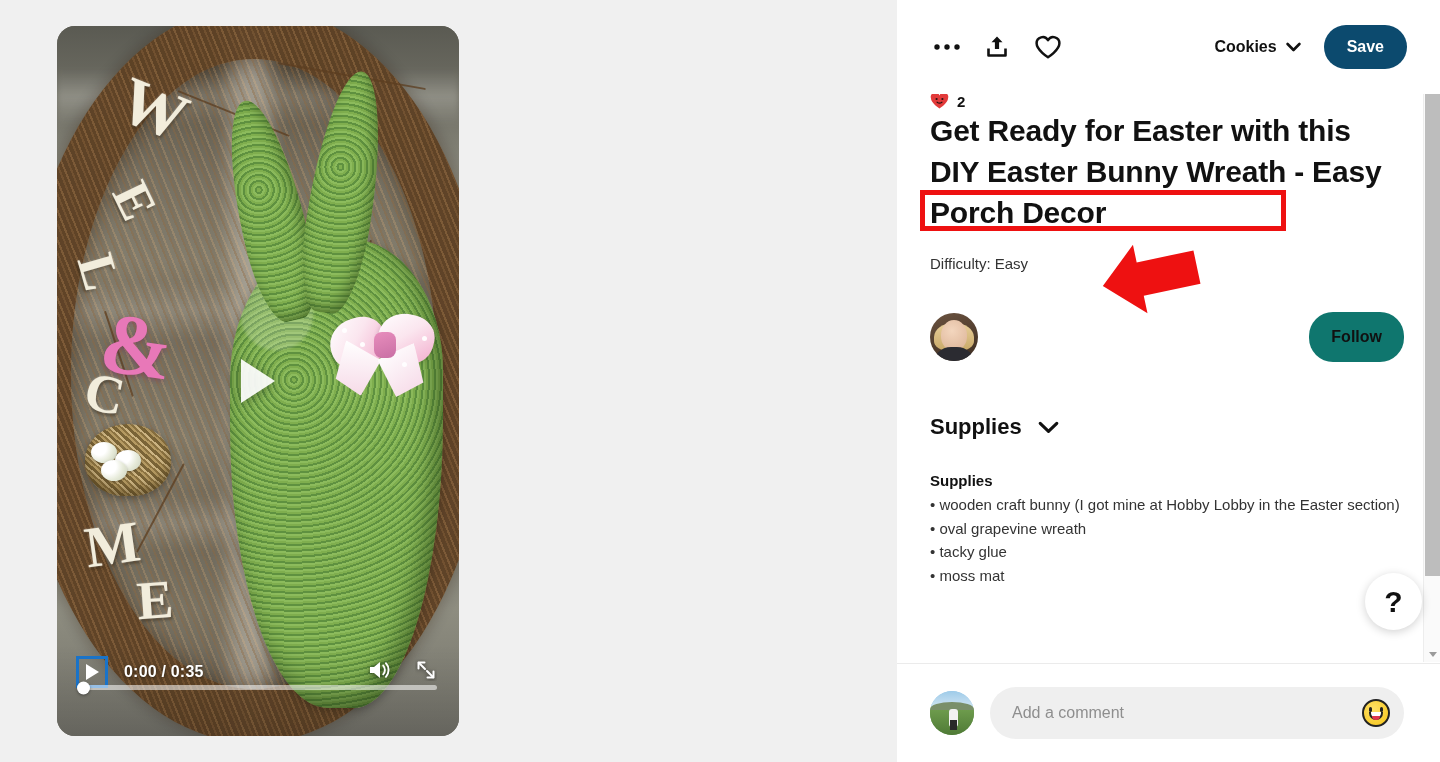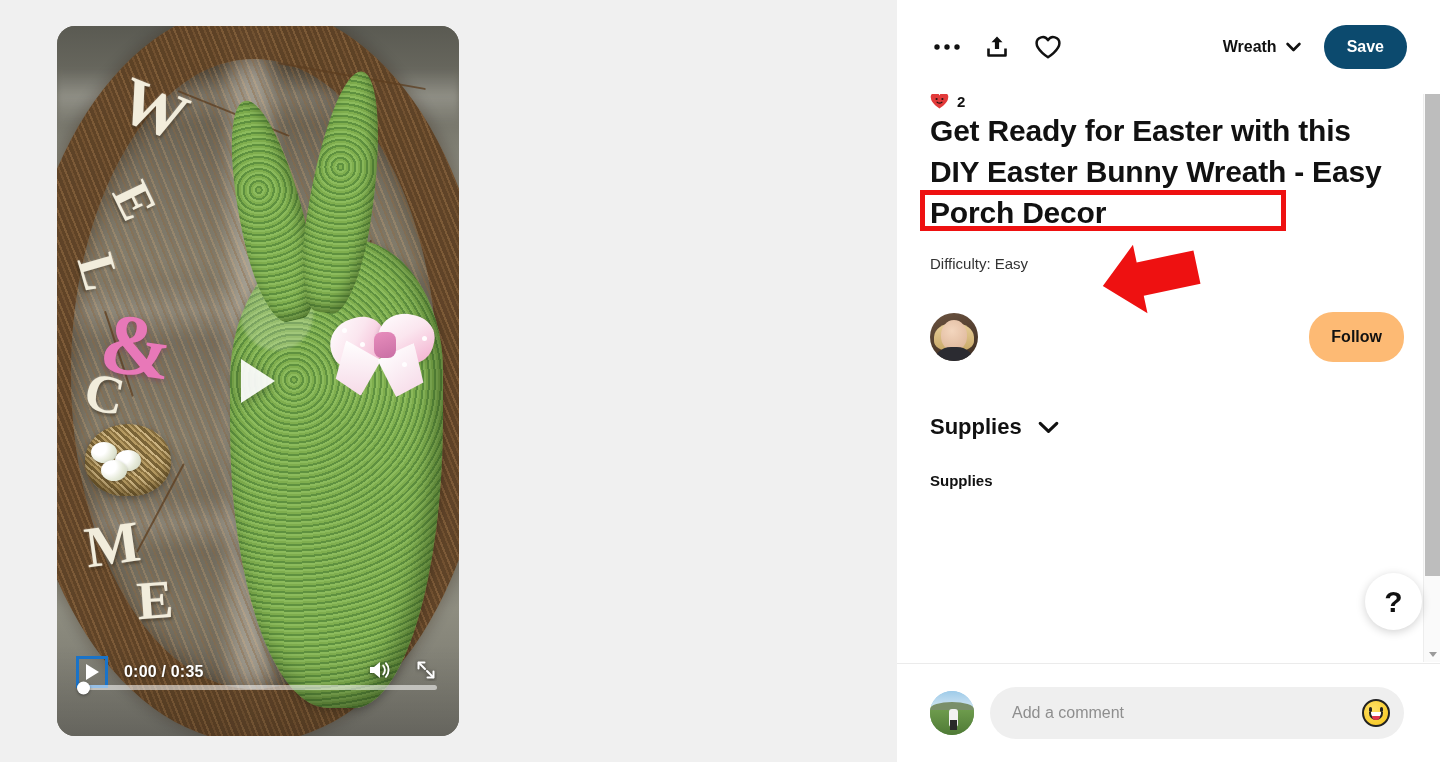--- a/index.html
+++ b/index.html
@@ -267,21 +267,21 @@
     font-size:15px; font-weight:700; color:#111;
     display:flex; align-items:center; gap:6px;
   }
   .verified {
     width:14px; height:14px; border-radius:50%;
     background:#0074e8; display:inline-flex; align-items:center; justify-content:center;
   }
   .followers { font-size:14px; color:#555555; margin-top:3px; }
   .follow-btn {
     margin-left:auto;
-    background:#fdba74; color:#111111;
+    background:#0f766e; color:#111111;
     font-size:16px; font-weight:700;
     border:none; border-radius:24px;
     padding: 17px 22px; cursor:pointer; line-height:1;
   }
   .section-head {
     margin-top: 52px; display:flex; align-items:center; gap:16px;
     cursor:pointer;
   }
   .section-title { font-size:22px; font-weight:700; color:#111; }
   .supplies-body { margin-top: 32px; }
@@ -472,21 +472,21 @@
           <path d="M4.5 14.5 V21.5 H21.5 V14.5" stroke="#111" stroke-width="2.6" fill="none" stroke-linejoin="round"></path>
         </svg>
       </div>
       <div class="ic ic-heart">
         <svg width="28" height="26" viewBox="0 0 28 26" aria-hidden="true">
           <path d="M14 23.2S2.6 16.1 2.6 9.3A6.1 6.1 0 0114 6.2 6.1 6.1 0 0125.4 9.3c0 6.8-11.4 13.9-11.4 13.9z" fill="none" stroke="#111" stroke-width="2.5" stroke-linejoin="round"></path>
         </svg>
       </div>
 
       <div class="cookies">
-        <span>Wreath</span>
+        <span>Cookies</span>
         <svg width="15" height="10" viewBox="0 0 15 10" aria-hidden="true">
           <path d="M1.6 2 L7.5 8 L13.4 2" stroke="#111" stroke-width="2.6" fill="none" stroke-linecap="round" stroke-linejoin="round"></path>
         </svg>
       </div>
 
       <button class="save-btn">Save</button>
     </div>
 
     <div class="scroll-area">
 
@@ -517,20 +517,26 @@
 
       <div class="section-head">
         <span class="section-title">Supplies</span>
         <svg width="21" height="13" viewBox="0 0 21 13" aria-hidden="true">
           <path d="M2.2 2.4 L10.5 10.4 L18.8 2.4" stroke="#111" stroke-width="3.1" fill="none" stroke-linecap="round" stroke-linejoin="round"></path>
         </svg>
       </div>
 
       <div class="supplies-body">
         <div class="supplies-label">Supplies</div>
+        <div class="supplies-list">
+          <div class="supply-item">• wooden craft bunny (I got mine at Hobby Lobby in the Easter section)</div>
+          <div class="supply-item">• oval grapevine wreath</div>
+          <div class="supply-item">• tacky glue</div>
+          <div class="supply-item">• moss mat</div>
+        </div>
       </div>
     </div>
 
     <div class="scrollbar">
       <div class="sb-arrow up">
         <span class="sb-tri up"></span>
       </div>
       <div class="sb-thumb"></div>
       <div class="sb-arrow down">
         <span class="sb-tri down"></span>

